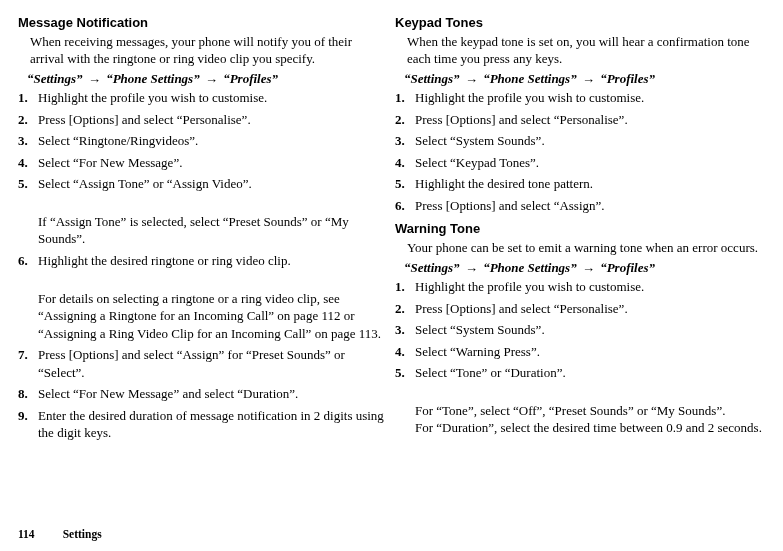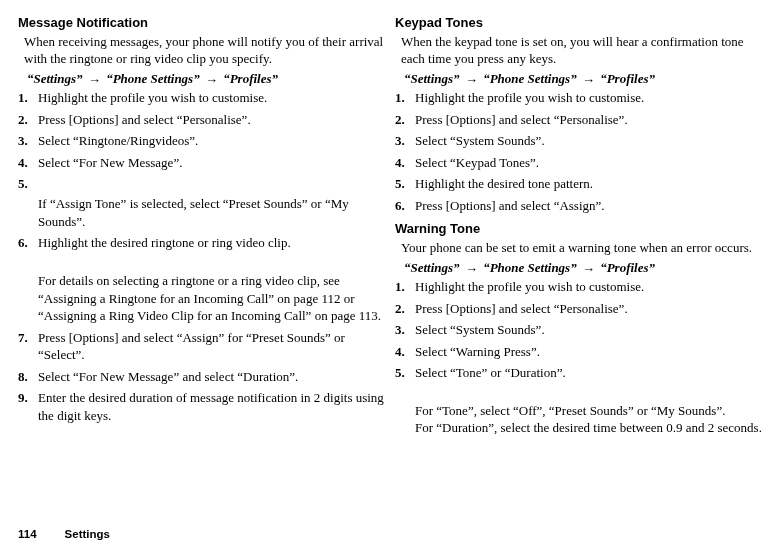--- a/index.html
+++ b/index.html
@@ -20,21 +20,21 @@
   .col {
     flex: 1;
   }
   .heading {
     font-family: Arial, Helvetica, sans-serif;
     font-weight: bold;
     font-size: 13px;
     margin: 0 0 1px 0;
   }
   .intro {
-    margin: 0 0 2px 6px;
+    margin: 0 0 2px 12px;
   }
   .path {
     font-style: italic;
     font-weight: bold;
     margin: 2px 0 2px 9px;
   }
   .arrow {
     font-style: normal;
     font-weight: normal;
     padding: 0 2px;
@@ -59,21 +59,21 @@
   .sub {
     margin-top: 20px;
   }
   .section + .section {
     margin-top: 6px;
   }
   .footer {
     position: absolute;
     bottom: 8px;
     left: 18px;
-    font-family: Liberation Sans, sans-serif;
+    font-family: Liberation Serif, serif;
     font-weight: bold;
     font-size: 11.5px;
   }
   .footer .pagenum {
     margin-right: 28px;
   }
 </style>
 </head>
 <body>
 
@@ -97,21 +97,21 @@
         <li>
             <span class="num">3.</span>
             <span class="body">Select “Ringtone/Ringvideos”.</span>
           </li>
         <li>
             <span class="num">4.</span>
             <span class="body">Select “For New Message”.</span>
           </li>
         <li>
             <span class="num">5.</span>
-            <span class="body"><div class="sub">If “Assign Tone” is selected, select “Preset Sounds” or “My Sounds”.</div></span>
+            <span class="body"><span>Select “Assign Tone” or “Assign Video”.</span><div class="sub">If “Assign Tone” is selected, select “Preset Sounds” or “My Sounds”.</div></span>
           </li>
         <li>
             <span class="num">6.</span>
             <span class="body"><span>Highlight the desired ringtone or ring video clip.</span><div class="sub">For details on selecting a ringtone or a ring video clip, see “Assigning a Ringtone for an Incoming Call” on page 112 or “Assigning a Ring Video Clip for an Incoming Call” on page 113.</div></span>
           </li>
         <li>
             <span class="num">7.</span>
             <span class="body">Press [Options] and select “Assign” for “Preset Sounds” or “Select”.</span>
           </li>
         <li>

